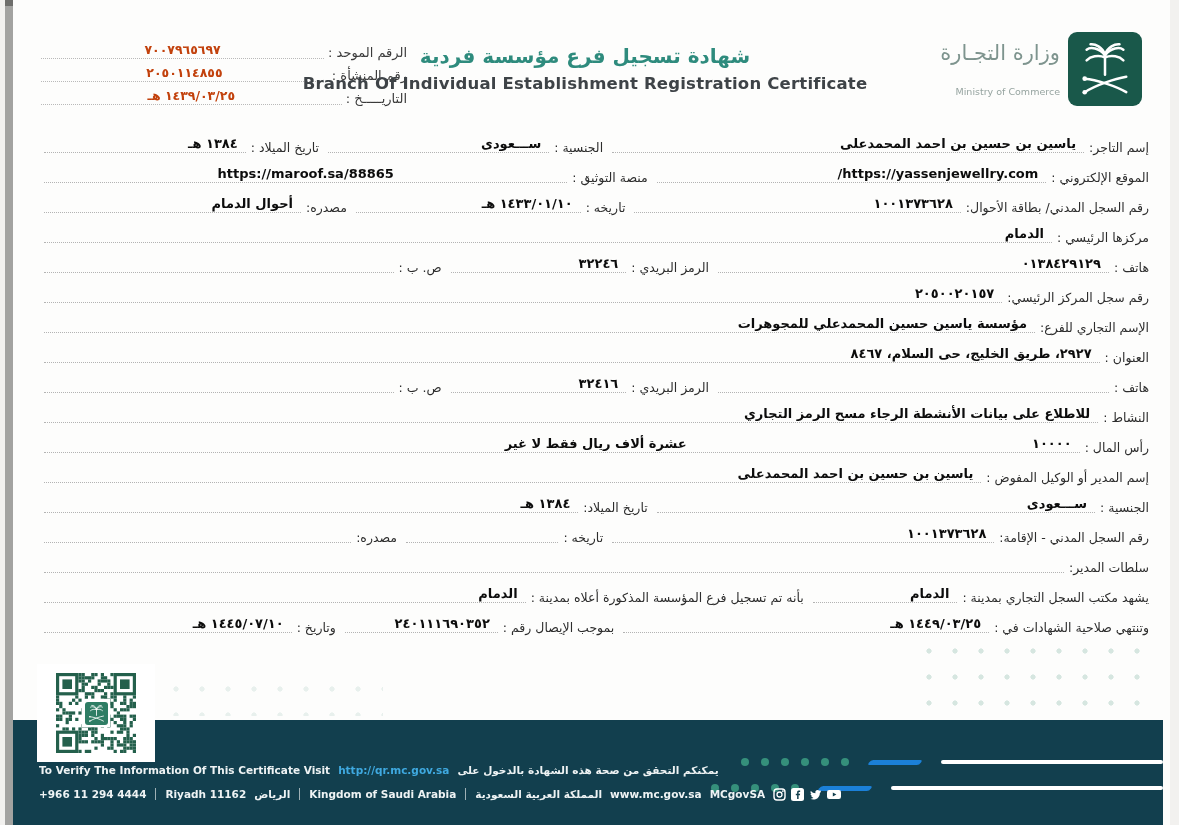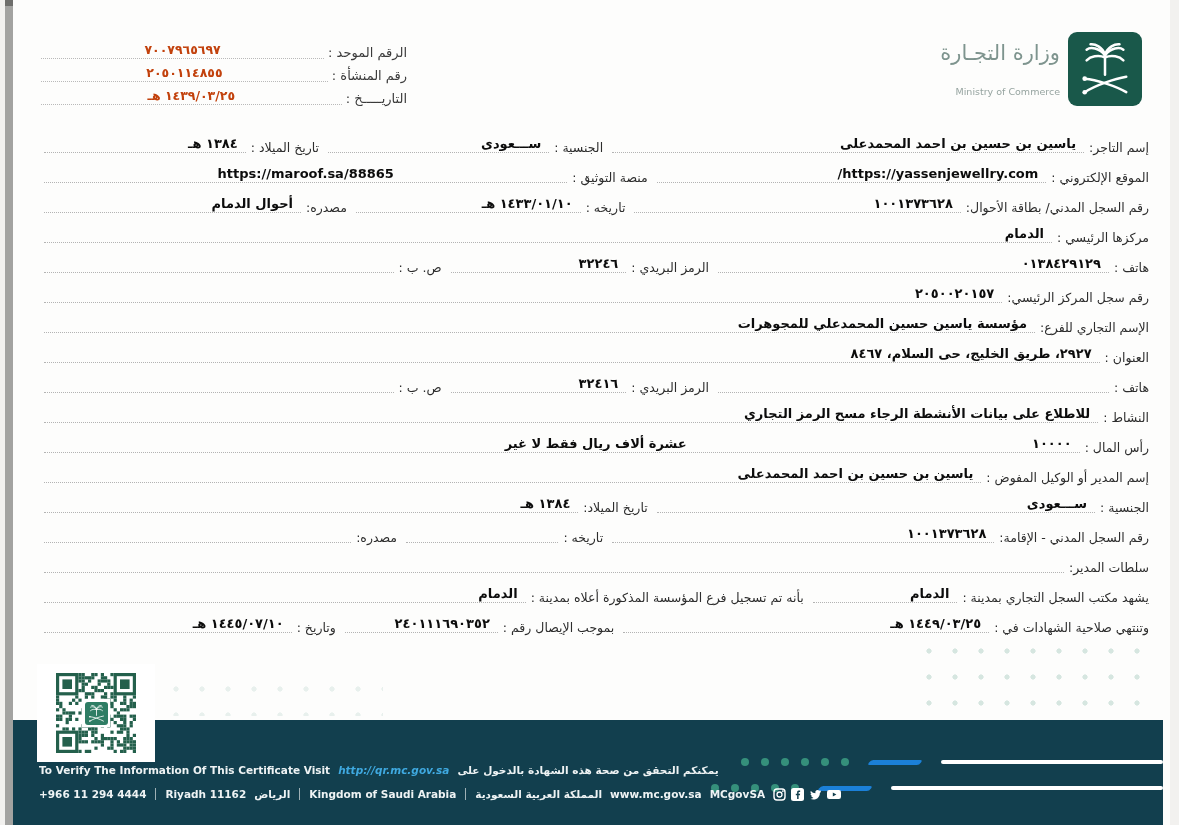--- a/index.html
+++ b/index.html
@@ -37,21 +37,21 @@
   
   .fdots{position:absolute;background-image:radial-gradient(circle,#d6e6e0 2.3px,transparent 2.9px);background-size:26px 26px;}
   .fdots-a{right:10px;top:638px;width:244px;height:76px;}
   .fdots-b{left:150px;top:676px;width:220px;height:40px;opacity:.55;}
 
   
   .band{position:absolute;left:0;top:720px;width:1150px;height:127px;background:#123F4E;}
   .band-text{position:absolute;left:26px;top:38px;}
   .ft-line{display:flex;align-items:center;color:#eef3f4;font-size:10.5px;font-weight:600;height:24px;white-space:nowrap;}
   .ft-line .gap{width:8px;}
-  .ft-link{color:#3FA9E0;margin:0 8px;font-style:italic;}
+  .ft-link{color:#3FA9E0;margin:0 8px;}
   .ar{font-family:"DejaVu Sans",sans-serif;font-weight:bold;}
   .sep{width:1px;height:12px;background:#cfd8da;opacity:.75;margin:0 9px;}
   .soc{display:flex;align-items:center;gap:5px;margin-left:8px;}
   .decor{position:absolute;display:flex;align-items:center;gap:12px;}
   .decor-a{left:728px;right:0;top:38px;}
   .decor-b{left:698px;right:0;top:64px;}
   .d-dot{width:8px;height:8px;border-radius:50%;background:#35907B;flex-shrink:0;}
   .d-dash{width:52px;height:5px;background:#1B80D8;border-radius:3px;transform:skewX(-35deg);flex-shrink:0;margin:0 8px;}
   .d-line{flex:1;height:3.5px;background:#ffffff;border-radius:2px;}
 
@@ -86,20 +86,24 @@
           </span>
       </div>
       <div class="meta-row">
         <span class="meta-lbl">التاريـــــخ :</span>
         <span class="meta-fill">
             <span class="meta-val">١٤٣٩/٠٣/٢٥ هـ</span>
           </span>
       </div>
     </div>
 
+    <div class="titles">
+      <div class="title-ar">شهادة تسجيل فرع مؤسسة فردية</div>
+      <div class="title-en">Branch Of Individual Establishment Registration Certificate</div>
+    </div>
 
     <div class="logo">
       <div class="logo-text">
         <div class="logo-ar">وزارة التجـارة</div>
         <div class="logo-en">Ministry of Commerce</div>
       </div>
       <div class="emblem-box">
         <svg width="58" height="58" viewBox="0 0 60 60">
             <use href="#saudi-emblem"></use>
           </svg>

